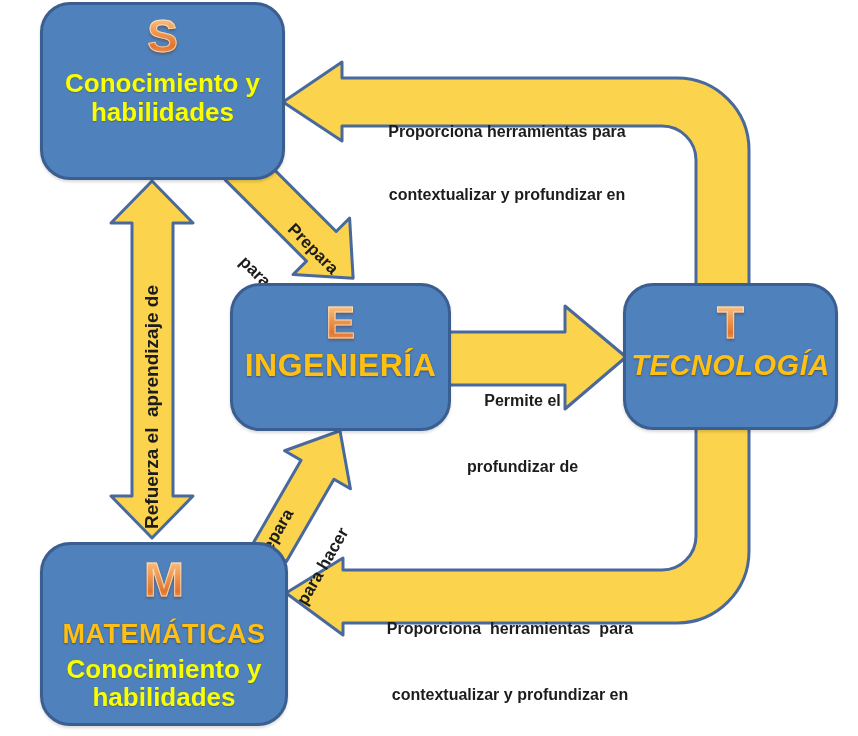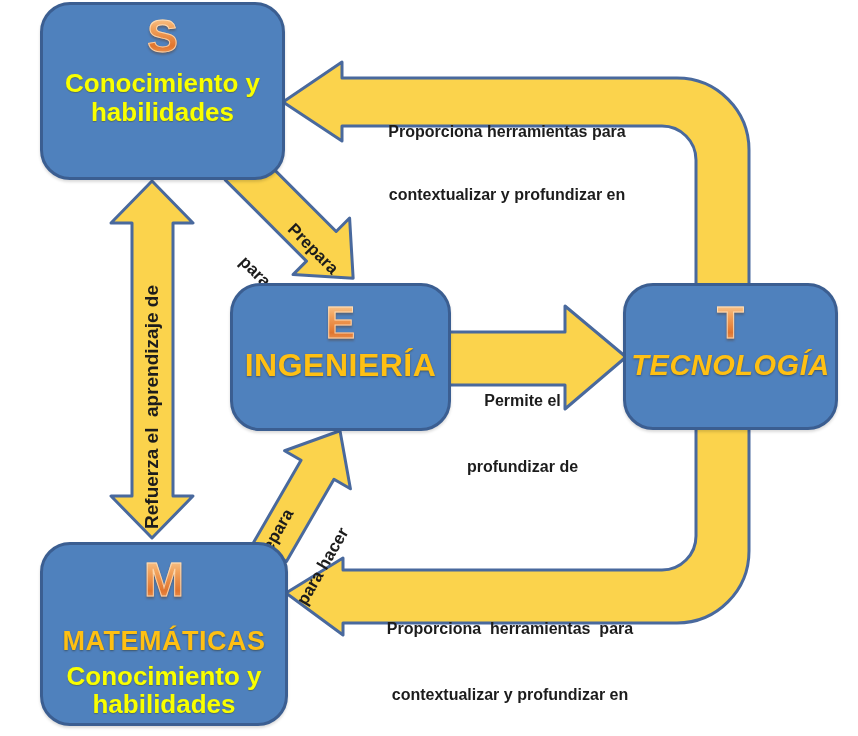--- a/index.html
+++ b/index.html
@@ -49,21 +49,21 @@
   #node-science .name{margin-top:6px;font-size:27px;}
   #node-science .subtitle{margin-top:8px;}
   #node-engineering{left:230px;top:283px;width:221px;height:148px;padding-top:13px;}
   #node-engineering .letter{font-size:44px;line-height:48px;}
   #node-engineering .name{margin-top:3px;}
   #node-technology{left:623px;top:283px;width:215px;height:147px;padding-top:13px;}
   #node-technology .letter{font-size:44px;line-height:48px;}
   #node-technology .name{margin-top:3px;font-size:29px;font-style:italic;}
   #node-math{left:40px;top:542px;width:248px;height:184px;padding-top:8px;}
   #node-math .letter{font-size:48px;line-height:54px;}
-  #node-math .name{margin-top:19px;font-size:27px;}
+  #node-math .name{margin-top:12px;font-size:27px;}
   #node-math .subtitle{margin-top:6px;line-height:28px;}
   
   #label-top{left:342px;top:79px;width:330px;font-size:16px;line-height:21px;}
   #label-bottom{left:345px;top:574px;width:330px;font-size:16px;line-height:22px;}
   #label-mid{left:450px;top:334px;width:145px;font-size:16px;line-height:22px;margin-top:12px;}
   #label-diag-top{left:233px;top:193px;width:120px;font-size:17px;line-height:19px;transform:rotate(45deg);}
   #label-diag-bottom{left:238px;top:476px;width:120px;font-size:17px;line-height:19px;transform:rotate(-60deg);}
   #label-vertical{left:-8px;top:352px;width:320px;font-size:19px;line-height:22px;transform:rotate(-90deg);}
 </style>
 </head>

